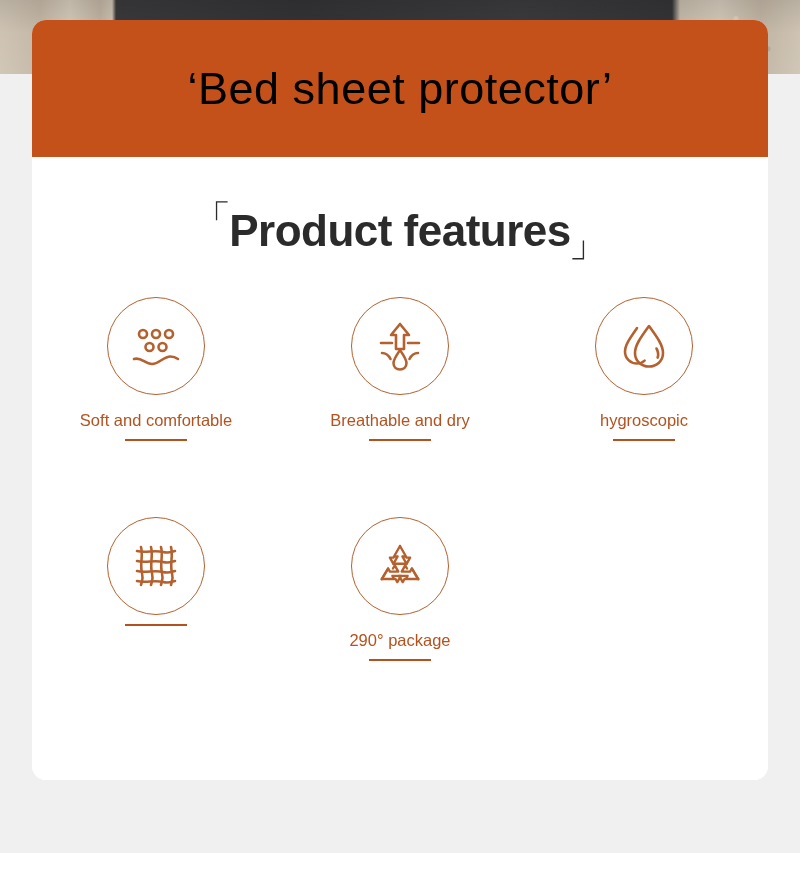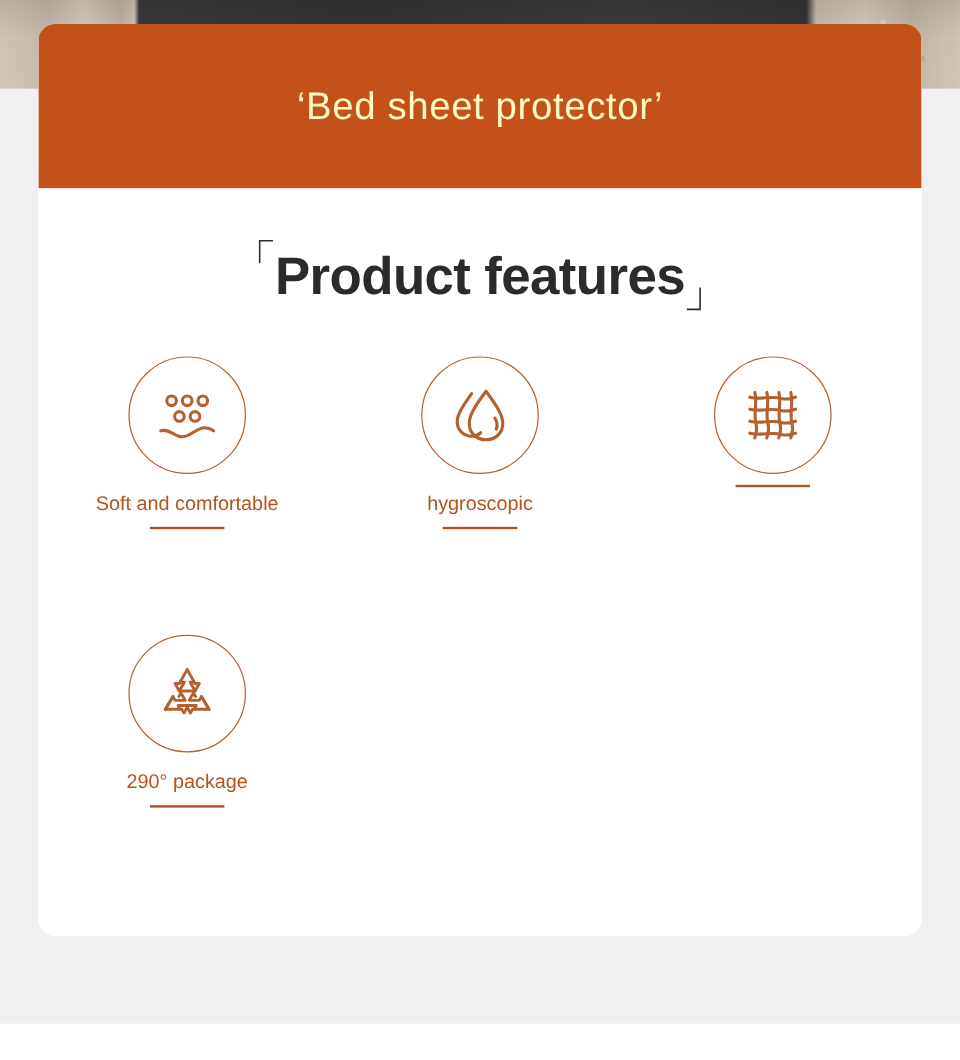--- a/index.html
+++ b/index.html
@@ -84,22 +84,22 @@
   }
 
   .banner {
     height: 137px;
     background: #c4511a;
     display: flex;
     align-items: center;
     justify-content: center;
   }
   .banner-title {
-    color: #fef9c3;
-    font-size: 32px;
+    color: #000000;
+    font-size: 45px;
     font-weight: 400;
     letter-spacing: .5px;
     white-space: nowrap;
   }
 
   .card-body {
     position: relative;
     height: 623px;
     background: #ffffff;
   }
@@ -132,21 +132,21 @@
   .bracket-close {
     align-self: flex-end;
     margin-left: -2px;
     transform: translateY(9px);
   }
 
   
   .features {
     display: grid;
     grid-template-columns: repeat(3, 1fr);
-    row-gap: 12px;
+    row-gap: 0;
     padding: 0 2px;
     margin-top: 44px;
   }
   .feature {
     display: flex;
     flex-direction: column;
     align-items: center;
     height: 220px;
   }
   .icon-circle {
@@ -213,20 +213,34 @@
               <circle cx="44" cy="19" r="4"></circle>
               <circle cx="24.5" cy="32" r="4"></circle>
               <circle cx="37.5" cy="32" r="4"></circle>
               <path d="M9 44 C16 41.5 20 49 27 49 C34 49 38.5 41.5 45.5 41.5 C49 41.5 51 42.6 53 44"></path>
             </svg>
           </div>
           <div class="feature-label">Soft and comfortable</div>
           <div class="feature-rule"></div>
         </div>
 
+        <div class="feature">
+          <div class="icon-circle">
+            <svg width="62" height="62" viewBox="0 0 62 62" fill="none" stroke="#b5612f" stroke-width="2.6" stroke-linecap="round" stroke-linejoin="round">
+              <path d="M31 9 L22 20 L27 20 L27 34 L35 34 L35 20 L40 20 Z"></path>
+              <path d="M31 35 C27 41 24.5 44.5 24.5 48 C24.5 52 27.4 54.5 31 54.5 C34.6 54.5 37.5 52 37.5 48 C37.5 44.5 35 41 31 35 Z"></path>
+              <path d="M23 28 L12 28"></path>
+              <path d="M39 28 L50 28"></path>
+              <path d="M13 38 C17 38 20 41 21.5 44"></path>
+              <path d="M49 38 C45 38 42 41 40.5 44"></path>
+            </svg>
+          </div>
+          <div class="feature-label">Breathable and dry</div>
+          <div class="feature-rule"></div>
+        </div>
 
         <div class="feature">
           <div class="icon-circle">
             <svg width="62" height="62" viewBox="0 0 62 62" fill="none" stroke="#b5612f" stroke-width="2.6" stroke-linecap="round" stroke-linejoin="round">
               <path d="M24 13 C17 23 12 30 12 36.5 C12 43.5 17.5 48.5 24 48.5 C27 48.5 29.6 47.4 31.6 45.6"></path>
               <path d="M36 11 C27.5 22.5 22 30.5 22 38 C22 45.9 28.2 51.5 36 51.5 C43.8 51.5 50 45.9 50 38 C50 30.5 44.5 22.5 36 11 Z"></path>
               <path d="M43.5 33.5 C45.2 36.6 45.8 39.7 44.6 42.6"></path>
             </svg>
           </div>
           <div class="feature-label">hygroscopic</div>

